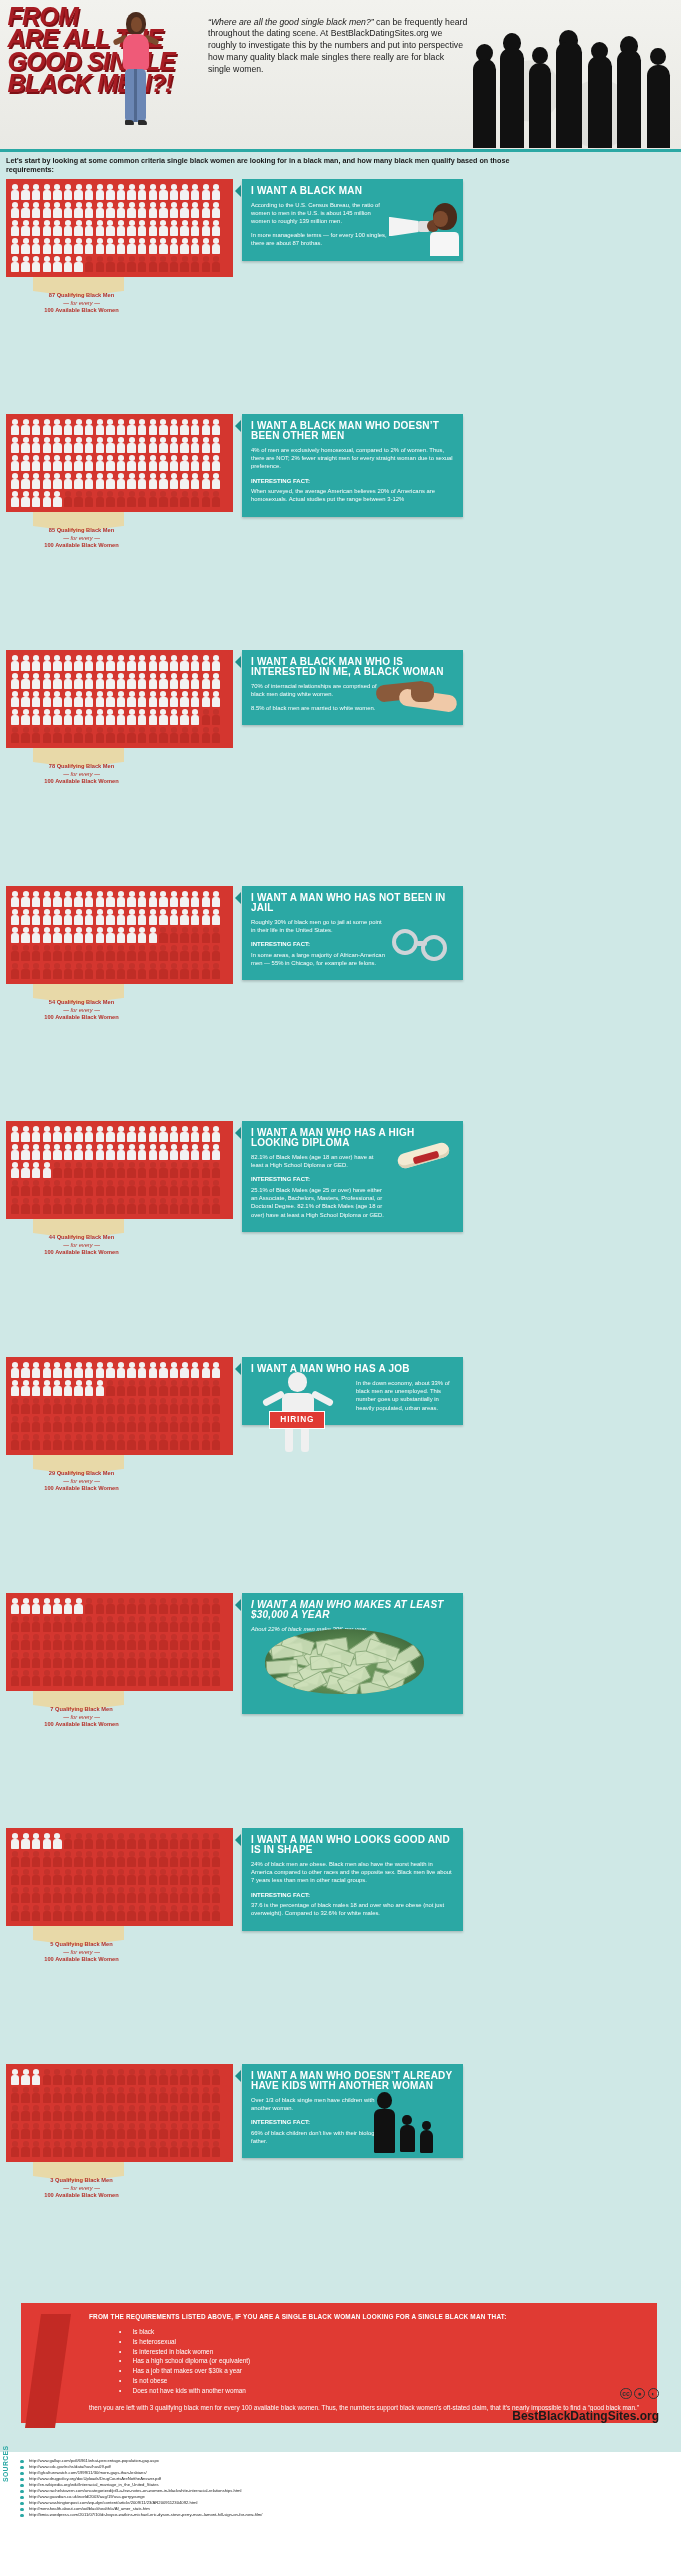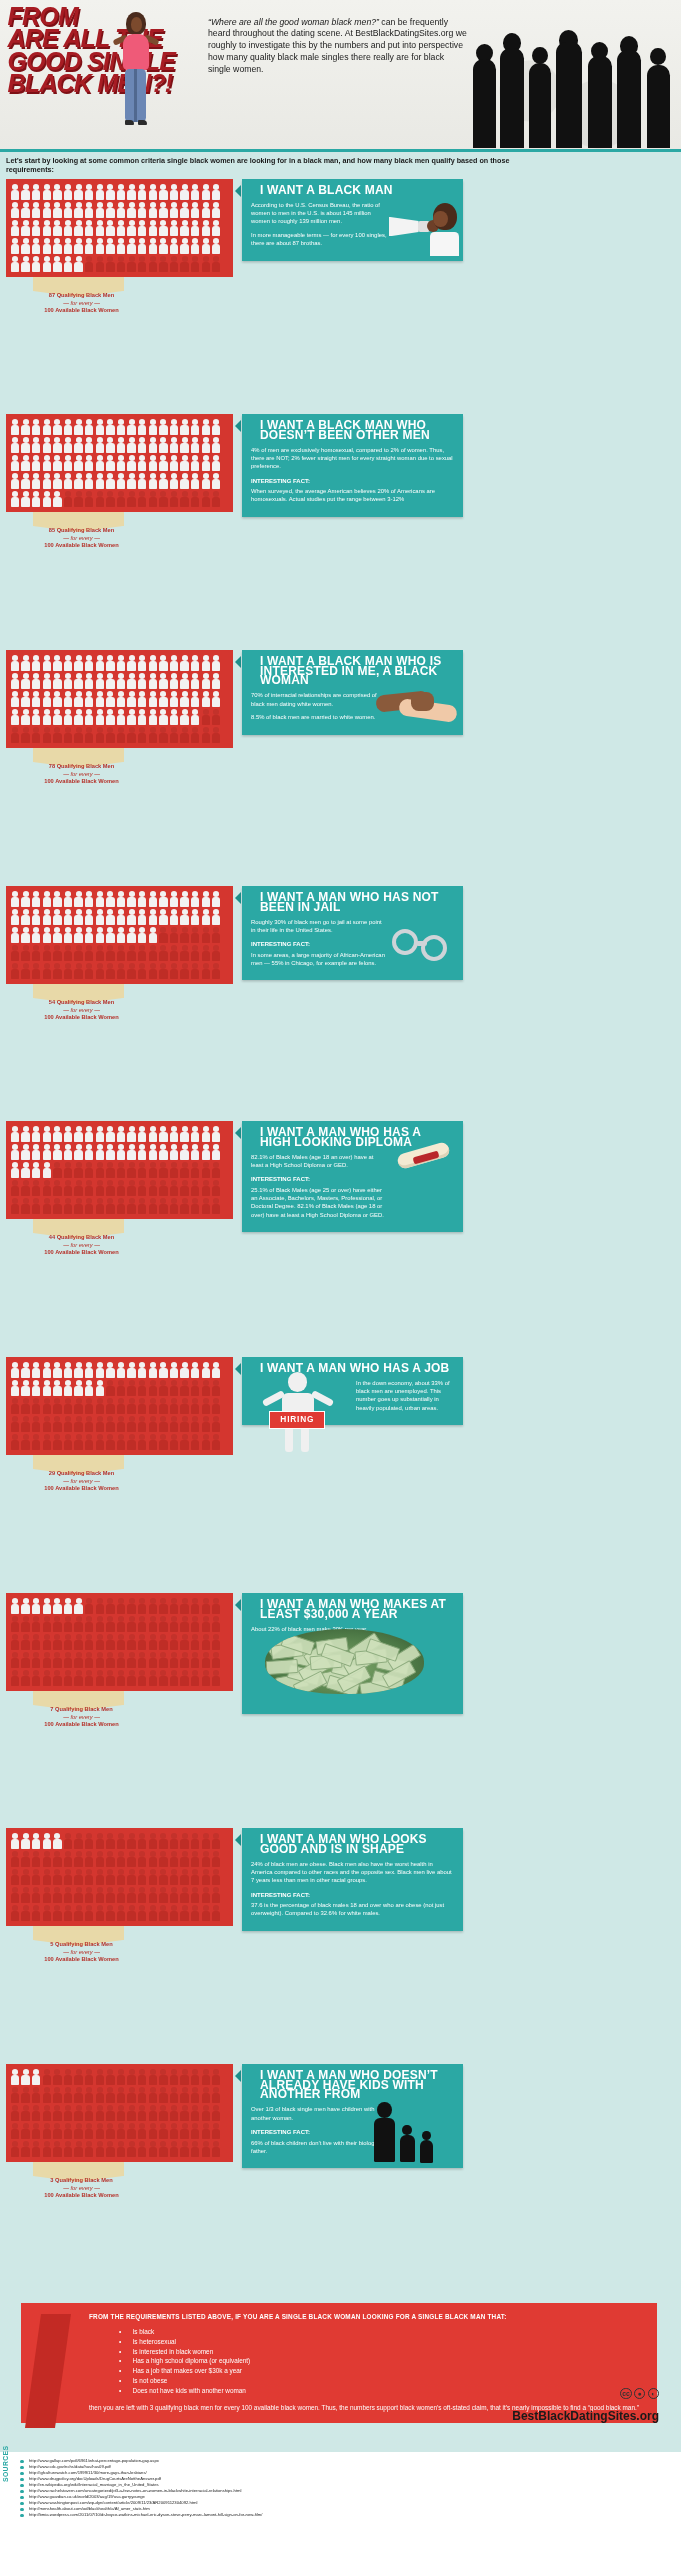--- a/index.html
+++ b/index.html
@@ -109,22 +109,22 @@
     position:absolute; background:#2ba8a4; color:#fff;
     width:221px; padding:0 0 7.6px 0;
     box-shadow:0 1.5px 2.3px rgba(0,0,0,.2);
   }
   .card::before{
     content:""; position:absolute; left:-6.8px; top:6px;
     border-top:6.8px solid transparent; border-bottom:6.8px solid transparent;
     border-right:6.8px solid #1d8e8a;
   }
   .card-title{
-    font-size:12px; font-weight:bold; letter-spacing:0.2px;
-    padding:6.8px 9px 5.3px 9px; line-height:9.8px;margin-left:9px;
+    font-size:10px; font-weight:bold; letter-spacing:0.2px;
+    padding:6.8px 9px 5.3px 9px; line-height:9.8px;
   }
   .card-body{ padding:0 9px; font-size:5.9px; line-height:8.3px; }
   .card-body p{ margin-bottom:5.3px; }
   .fact-h{ font-weight:bold; font-size:6px; margin:6px 0 2.3px 0; }
   .card-art{ position:absolute; }
 
   
   .art-mega{ right:4.5px; bottom:4.5px; width:70px; height:56px; }
   .mg-cone{ position:absolute; left:0; top:16.7px; width:30px;height:19.7px;background:#f3f3f3;
     clip-path:polygon(0 0,100% 22%,100% 78%,0 100%); }
@@ -220,21 +220,21 @@
       <div class="lady-head"></div>
         <div class="lady-face"></div>
       <div class="lady-arm-l"></div>
         <div class="lady-arm-r"></div>
       <div class="lady-body"></div>
         <div class="lady-legs"></div>
         <div class="lady-feet"></div>
     </div>
 
     <div class="hdr-quote">
-      <span class="qi">“Where are all the good woman black men?”</span><span> can be frequently heard throughout the dating scene. At BestBlackDatingSites.org we roughly to investigate this by the numbers and put into perspective how many quality black male singles there really are for black single women.</span>
+      <span class="qi">“Where are all the good single black men?”</span><span> can be frequently heard throughout the dating scene. At BestBlackDatingSites.org we roughly to investigate this by the numbers and put into perspective how many quality black male singles there really are for black single women.</span>
     </div>
 
     <div class="hdr-crowd">
       <div class="silh" style="left:6px;  top:44px; width:16.7px;height:18px;"></div>
       <div class="sil" style="left:3px;  height:89px; width:23px;"></div>
       <div class="silh" style="left:33px; top:33px; width:18px;height:19.7px;"></div>
       <div class="sil" style="left:30px; height:100px; width:24px;"></div>
       <div class="silh" style="left:62px; top:47px; width:16px;height:17.4px;"></div>
       <div class="sil" style="left:59px; height:85px; width:22px;"></div>
       <div class="silh" style="left:89px;top:30px; width:19px;height:20.5px;"></div>
@@ -3190,21 +3190,21 @@
             <div class="p off">
               <i></i>
               <b></b>
             </div>
           </div>
           <div class="grid-foot">
             <div class="ribbon"></div>
             <div class="caption"><span>7 Qualifying Black Men</span><em>— for every —</em><span>100 Available Black Women</span></div>
           </div>
         </div>
-        <div class="card" style="left: 242px; top: 0px; padding-bottom: 76px;">
+        <div class="card" style="left: 242px; top: 0px; padding-bottom: 76px; font-style: italic;">
           <div class="card-title">I WANT A MAN WHO MAKES AT LEAST $30,000 A YEAR</div>
           <div class="card-body">
             <p>About 22% of black men make 30K per year.</p>
           </div>
           <div class="card-art art-money">
             <div class="bill" style="left:0px;top:6px;transform:rotate(-35deg)"></div>
             <div class="bill" style="left:28px;top:23.5px;transform:rotate(12deg)"></div>
             <div class="bill" style="left:56px;top:41px;transform:rotate(-11deg)"></div>
             <div class="bill" style="left:84px;top:11.4px;transform:rotate(-34deg)"></div>
             <div class="bill" style="left:112px;top:29px;transform:rotate(13deg)"></div>
@@ -4053,21 +4053,21 @@
               <i></i>
               <b></b>
             </div>
           </div>
           <div class="grid-foot">
             <div class="ribbon"></div>
             <div class="caption"><span>3 Qualifying Black Men</span><em>— for every —</em><span>100 Available Black Women</span></div>
           </div>
         </div>
         <div class="card" style="left: 242px; top: 0px;">
-          <div class="card-title">I WANT A MAN WHO DOESN’T ALREADY HAVE KIDS WITH ANOTHER FROM</div>
+          <div class="card-title">I WANT A MAN WHO DOESN’T ALREADY HAVE KIDS WITH ANOTHER WOMAN</div>
           <div class="card-body" style="padding-right: 76px;">
             <p>Over 1/3 of black single men have children with another woman.</p>
             <div class="fact-h">INTERESTING FACT:</div>
             <p>66% of black children don’t live with their biological father.</p>
           </div>
           <div class="card-art art-fam">
             <div class="fm h" style="left:4.5px;top:3px;width:15px;height:16.7px;"></div>
             <div class="fm b" style="left:1.5px;top:19.7px;width:21px;height:44px;"></div>
             <div class="fm h" style="left:30px;top:26px;width:9.8px;height:10.6px;"></div>
             <div class="fm b" style="left:28px;top:36px;width:14.4px;height:27px;"></div>

